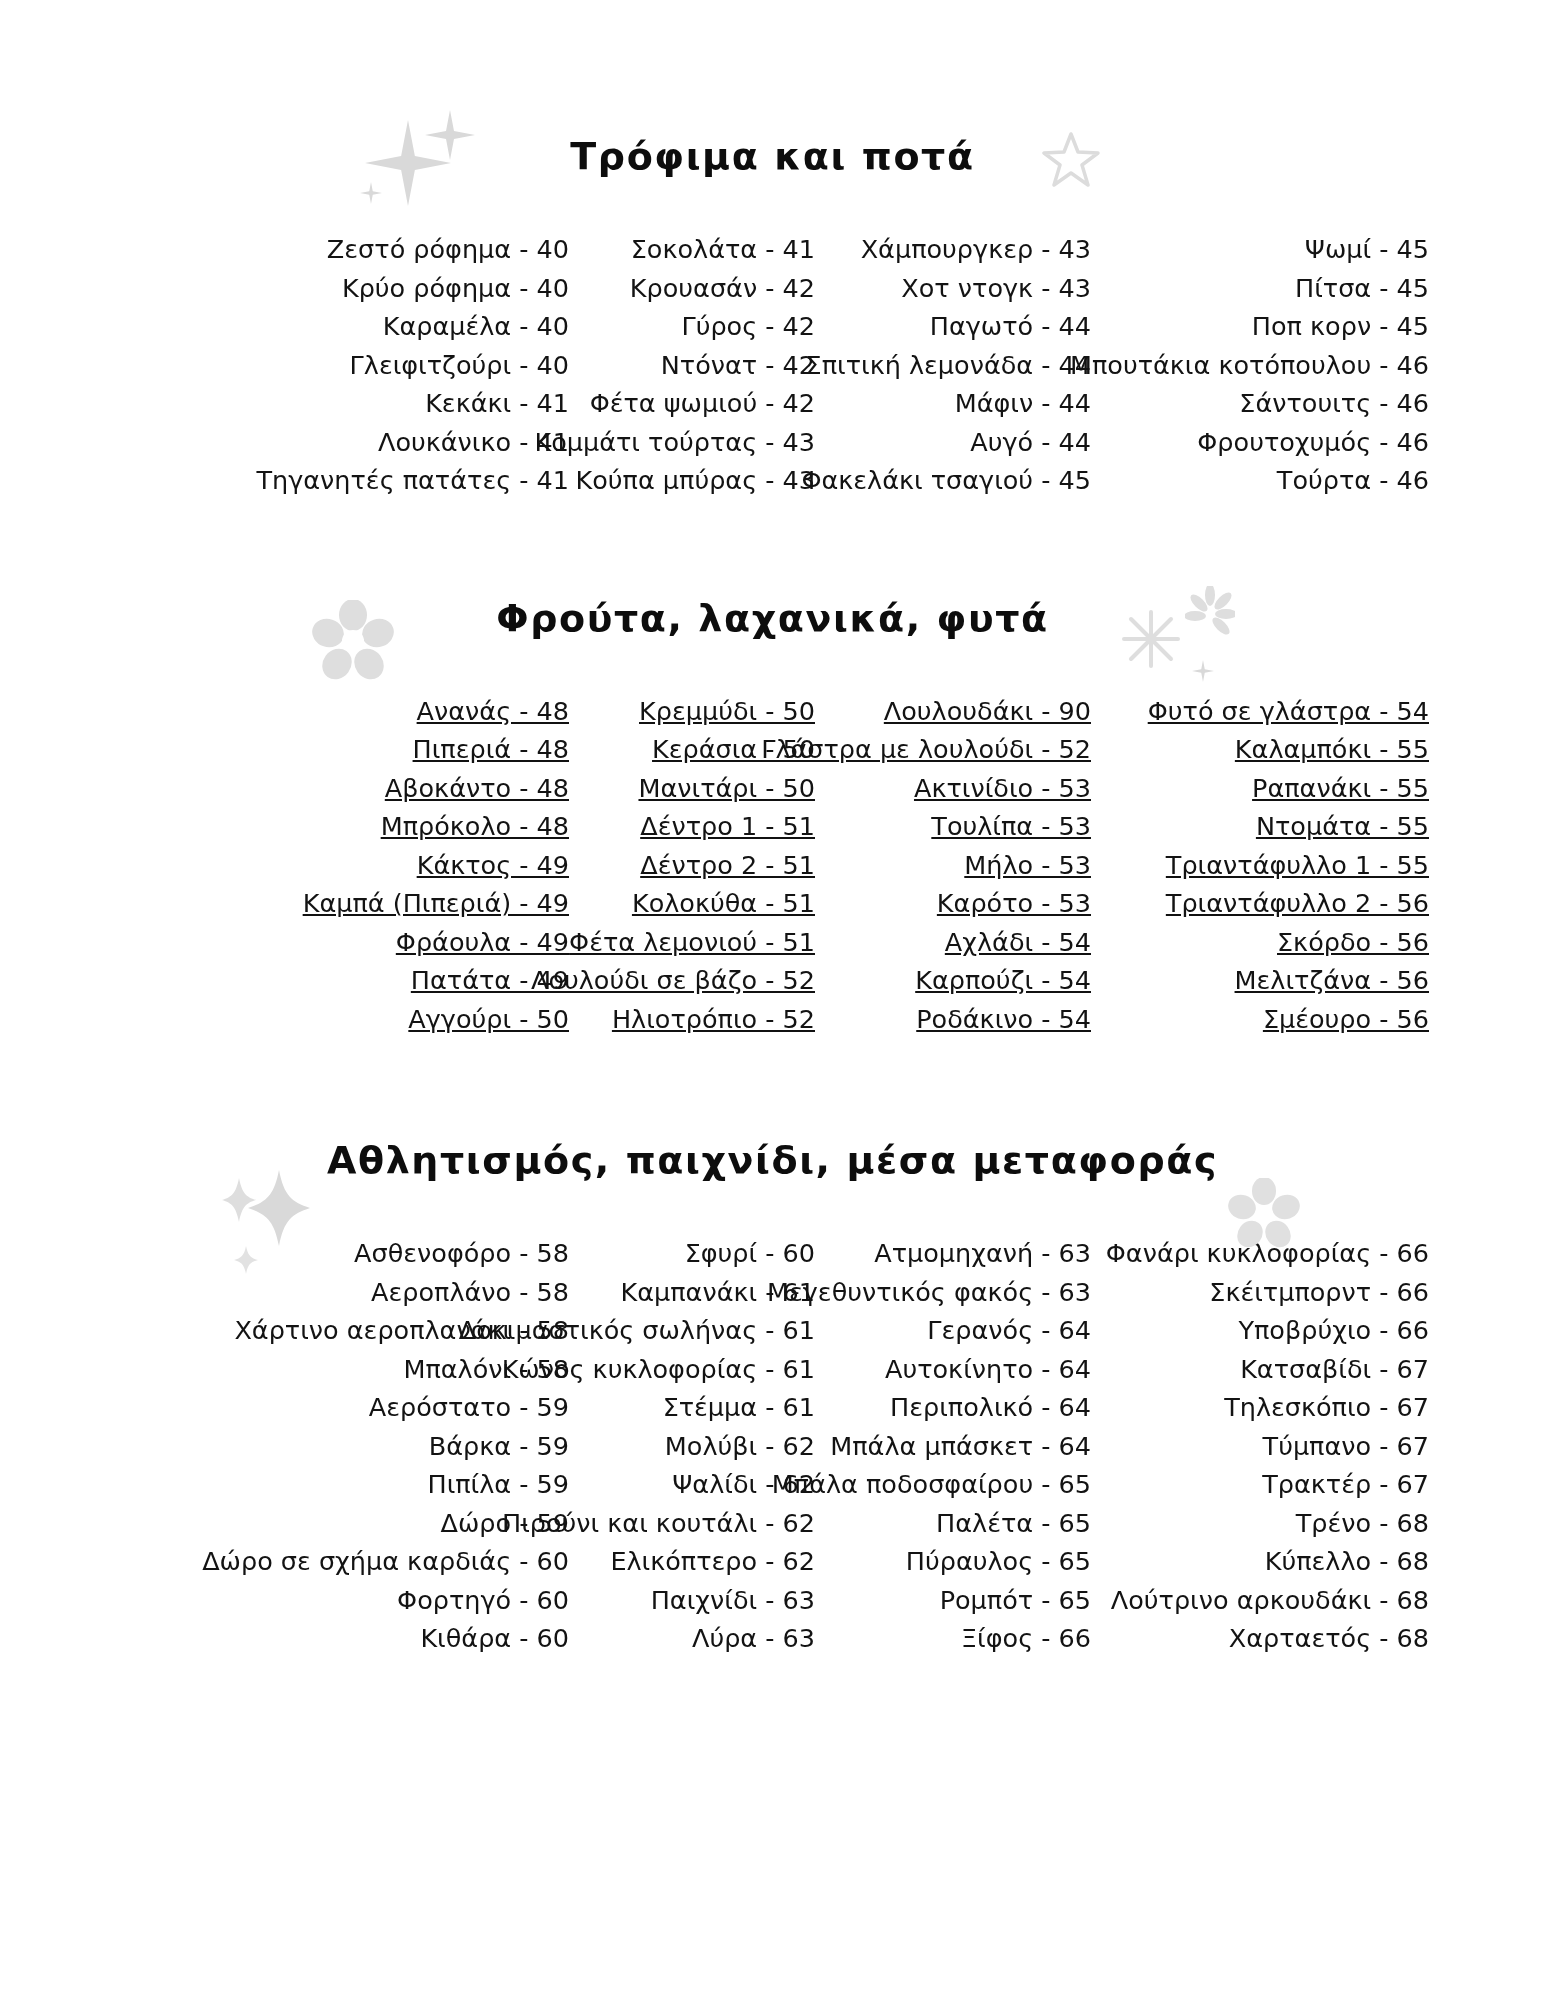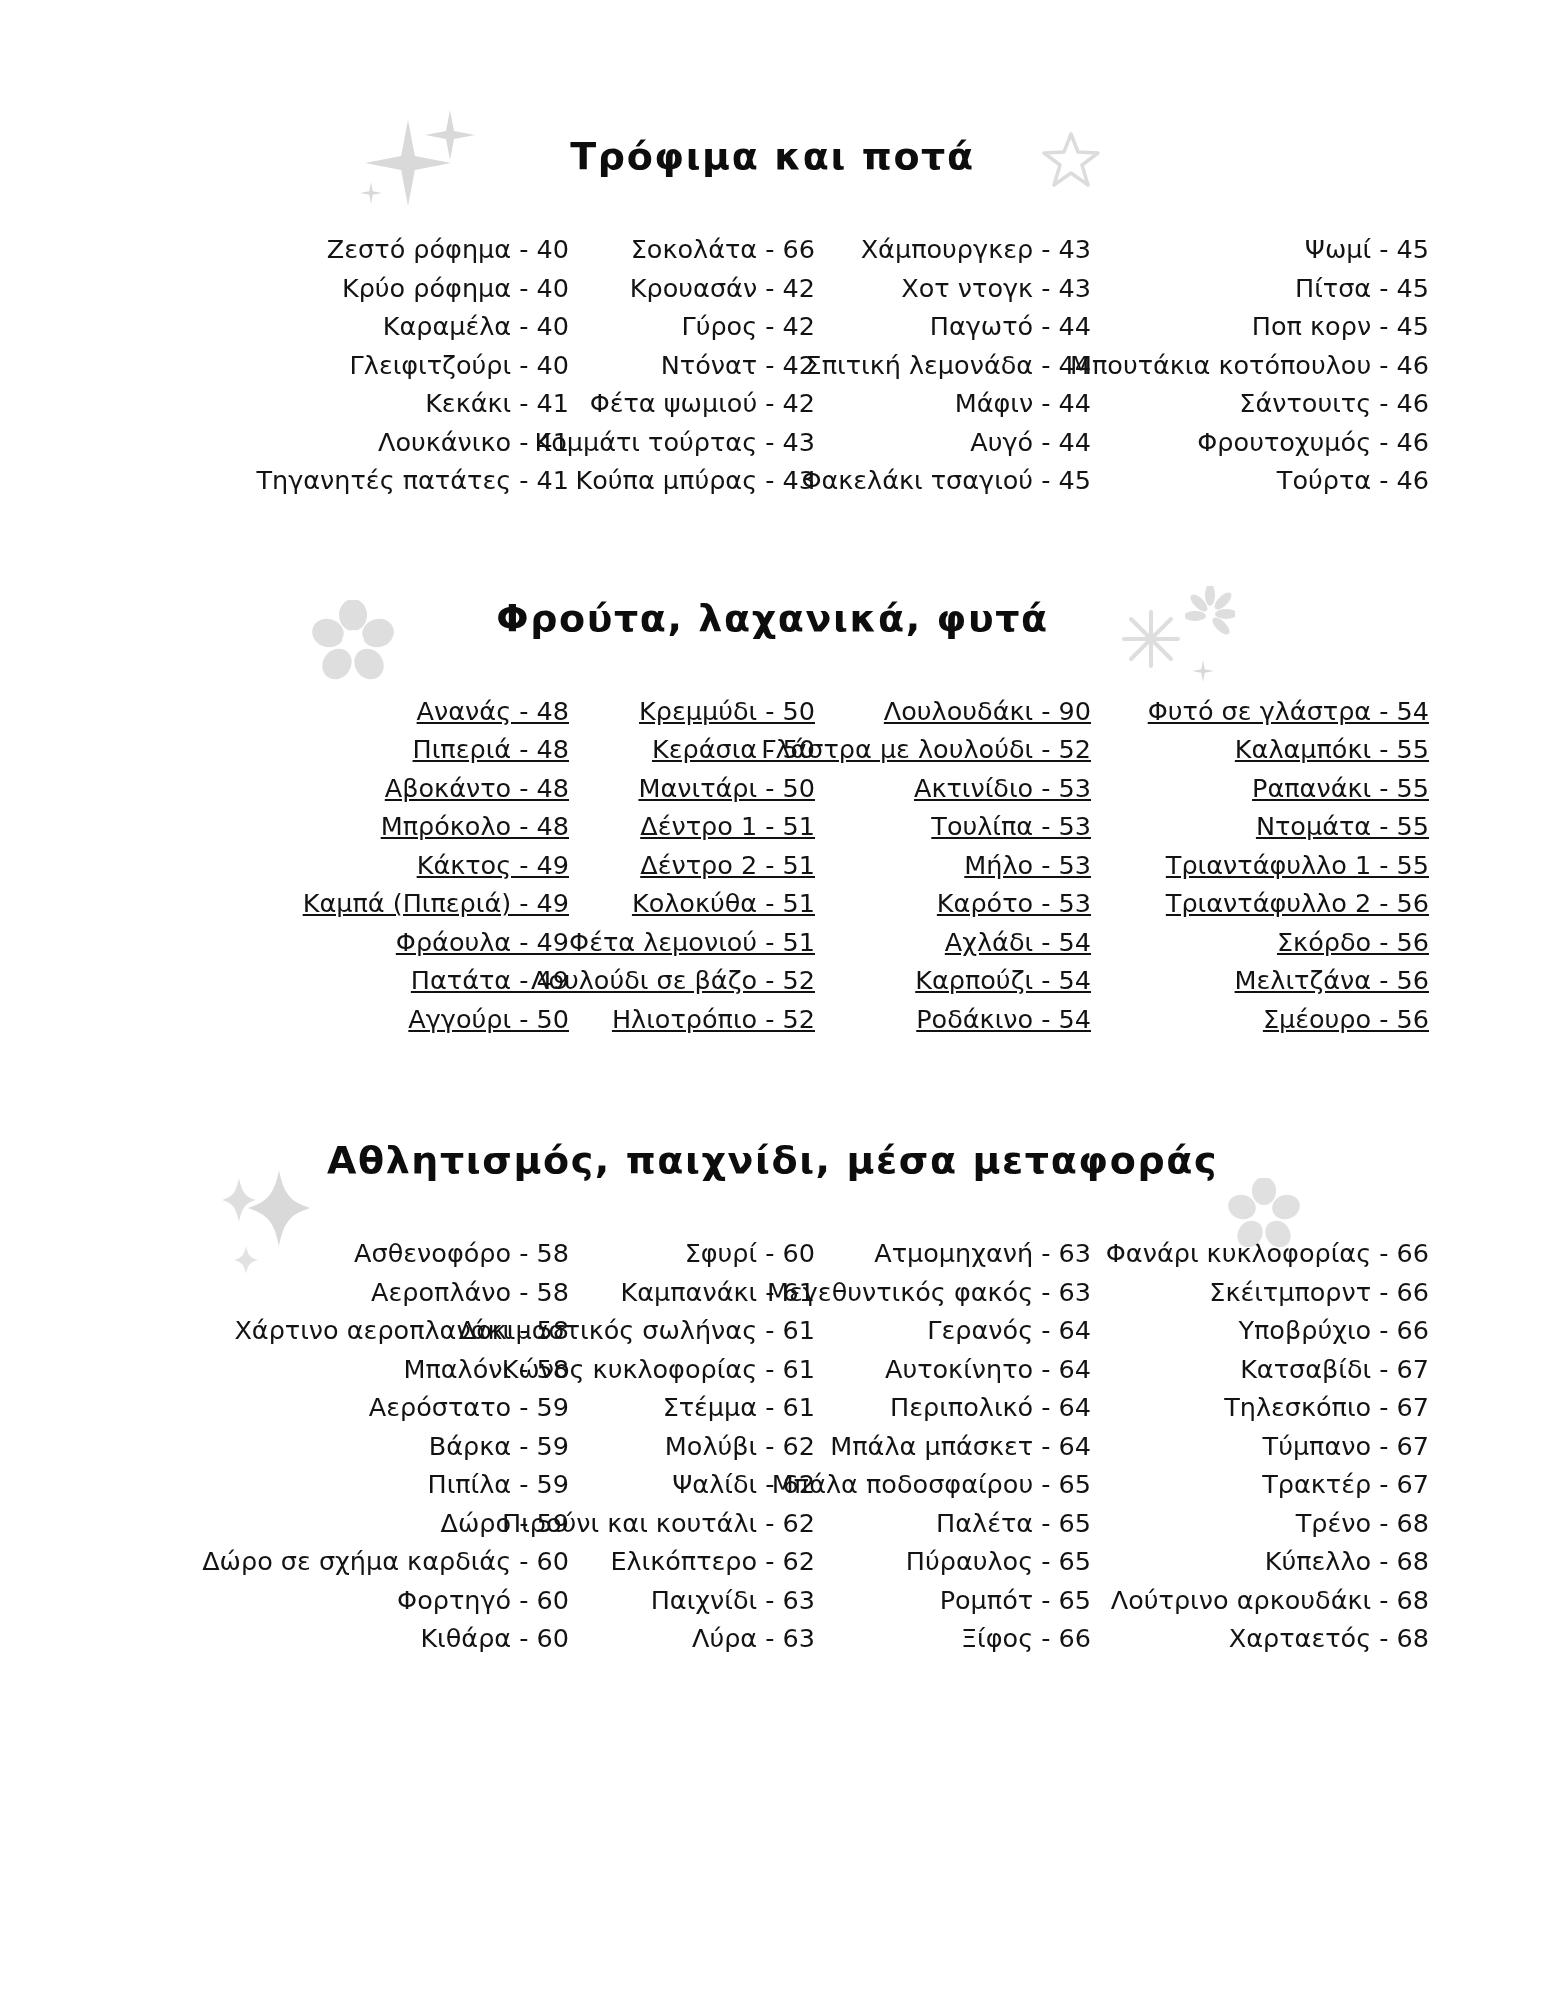--- a/index.html
+++ b/index.html
@@ -209,21 +209,21 @@
       <div class="col">
         <div class="entry">Ζεστό ρόφημα - 40</div>
         <div class="entry">Κρύο ρόφημα - 40</div>
         <div class="entry">Καραμέλα - 40</div>
         <div class="entry">Γλειφιτζούρι - 40</div>
         <div class="entry">Κεκάκι - 41</div>
         <div class="entry">Λουκάνικο - 41</div>
         <div class="entry">Τηγανητές πατάτες - 41</div>
       </div>
       <div class="col">
-        <div class="entry">Σοκολάτα - 66</div>
+        <div class="entry">Σοκολάτα - 41</div>
         <div class="entry">Κρουασάν - 42</div>
         <div class="entry">Γύρος - 42</div>
         <div class="entry">Ντόνατ - 42</div>
         <div class="entry">Φέτα ψωμιού - 42</div>
         <div class="entry">Κομμάτι τούρτας - 43</div>
         <div class="entry">Κούπα μπύρας - 43</div>
       </div>
       <div class="col">
         <div class="entry">Χάμπουργκερ - 43</div>
         <div class="entry">Χοτ ντογκ - 43</div>

